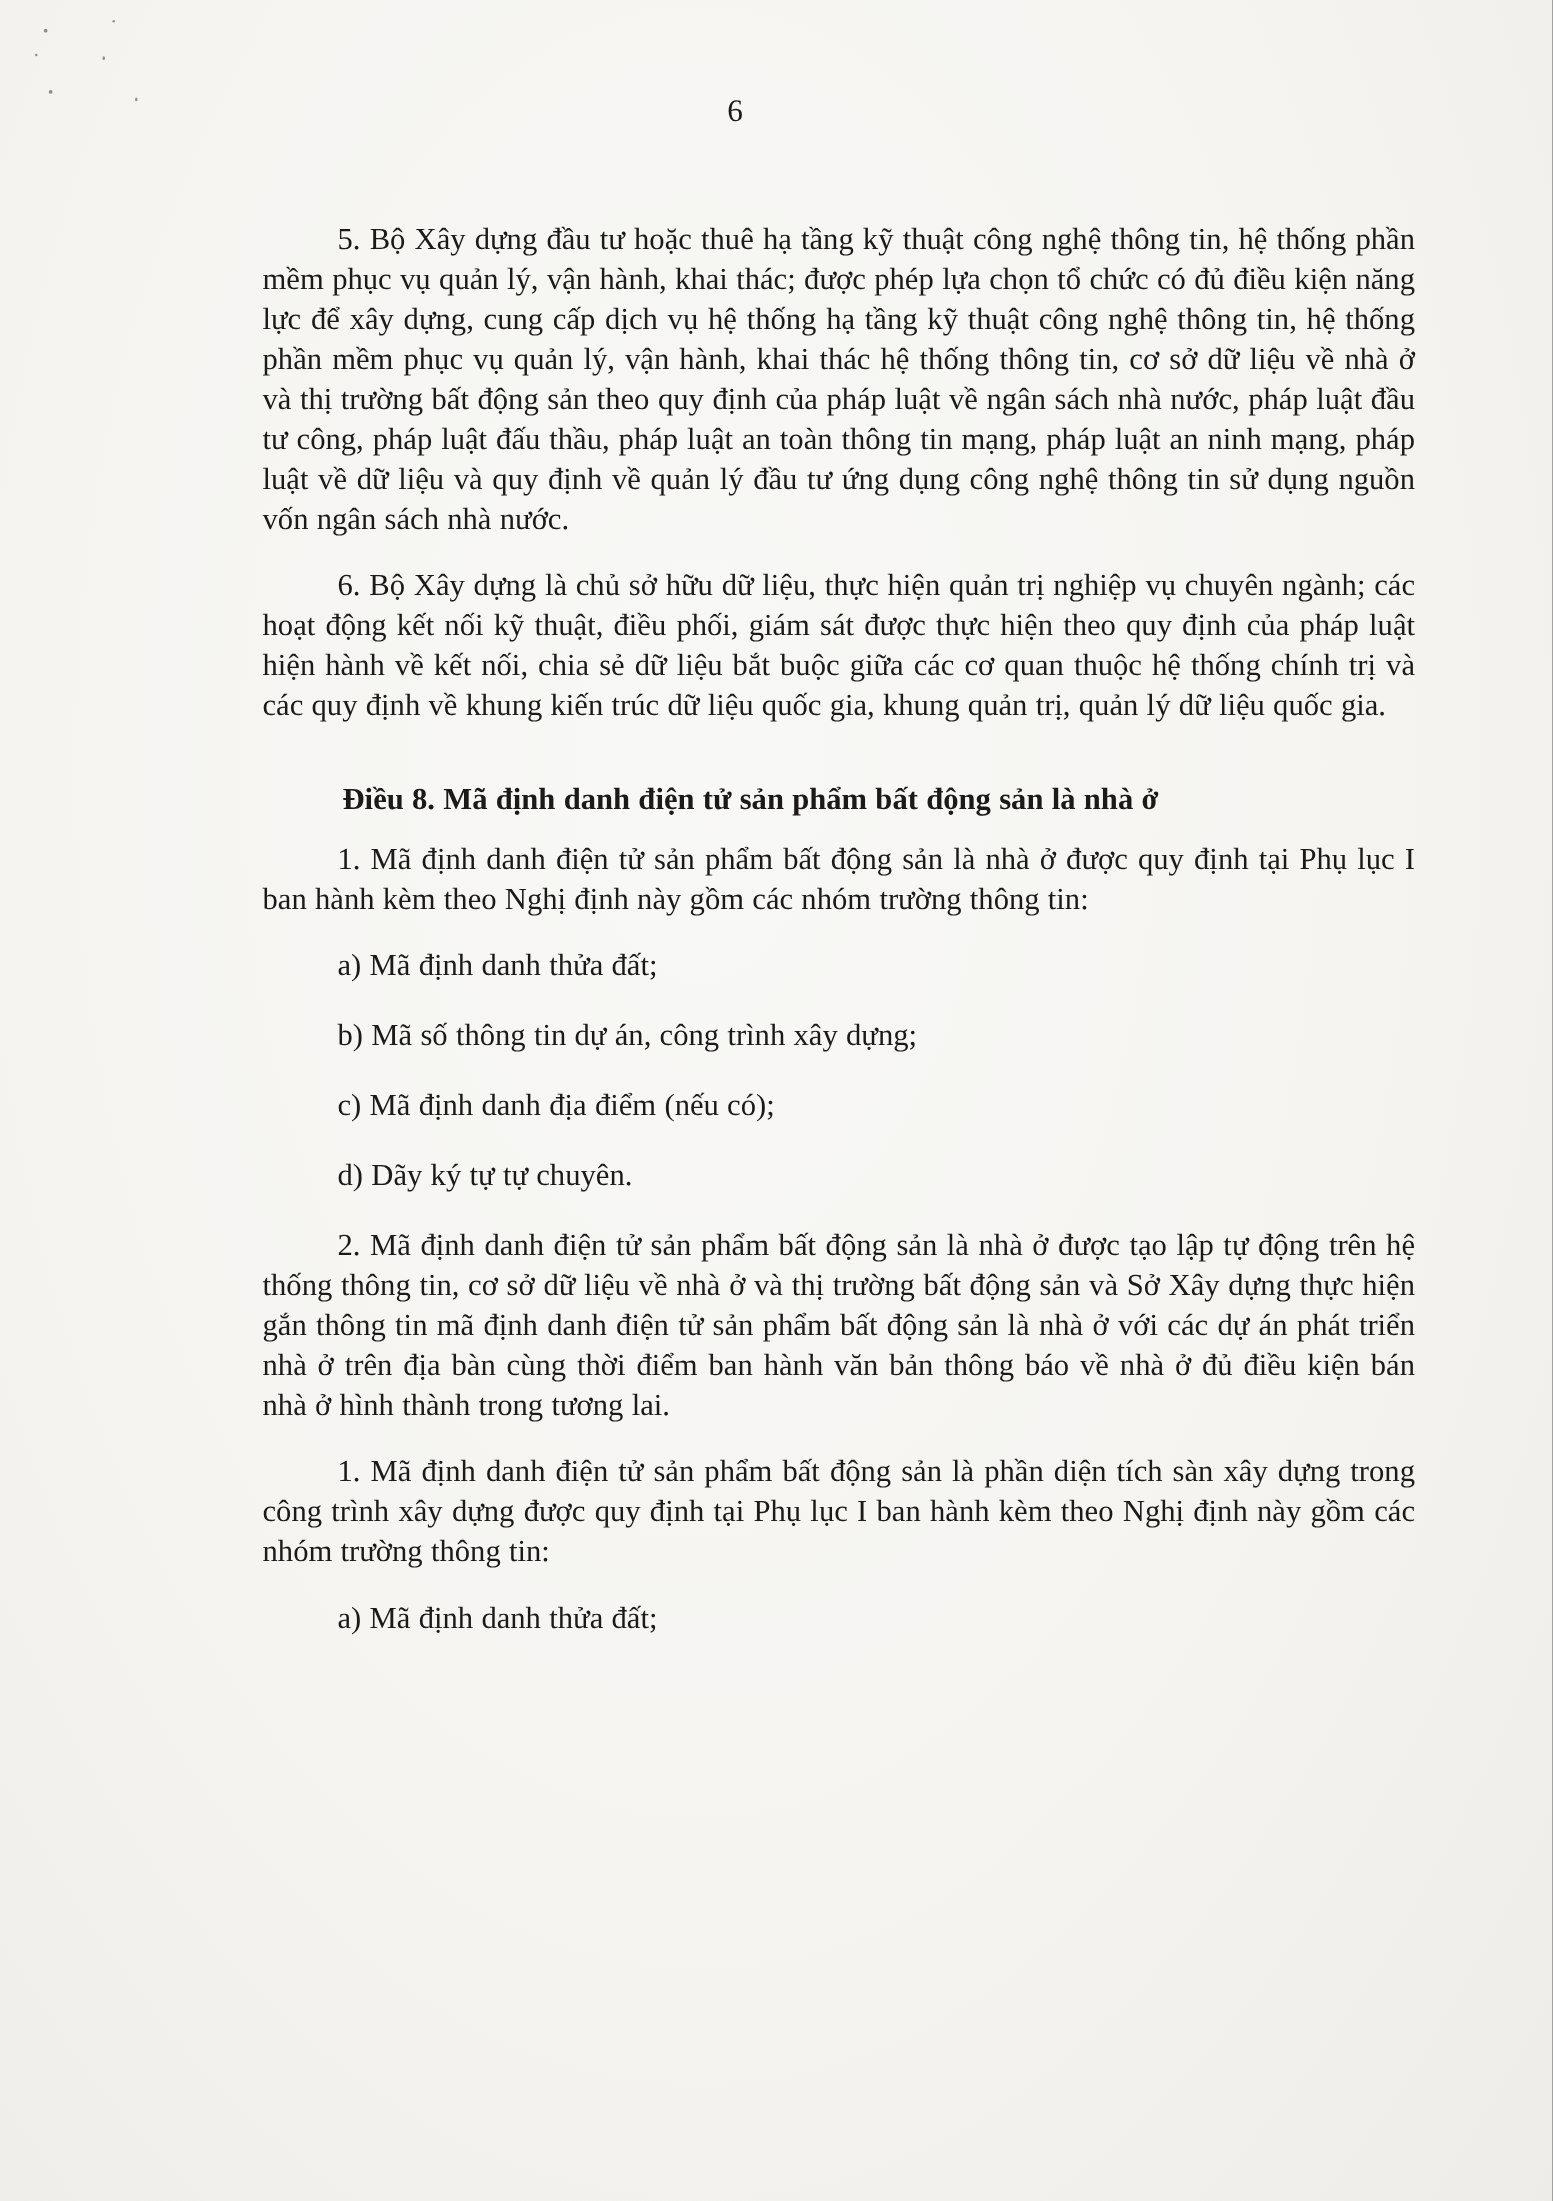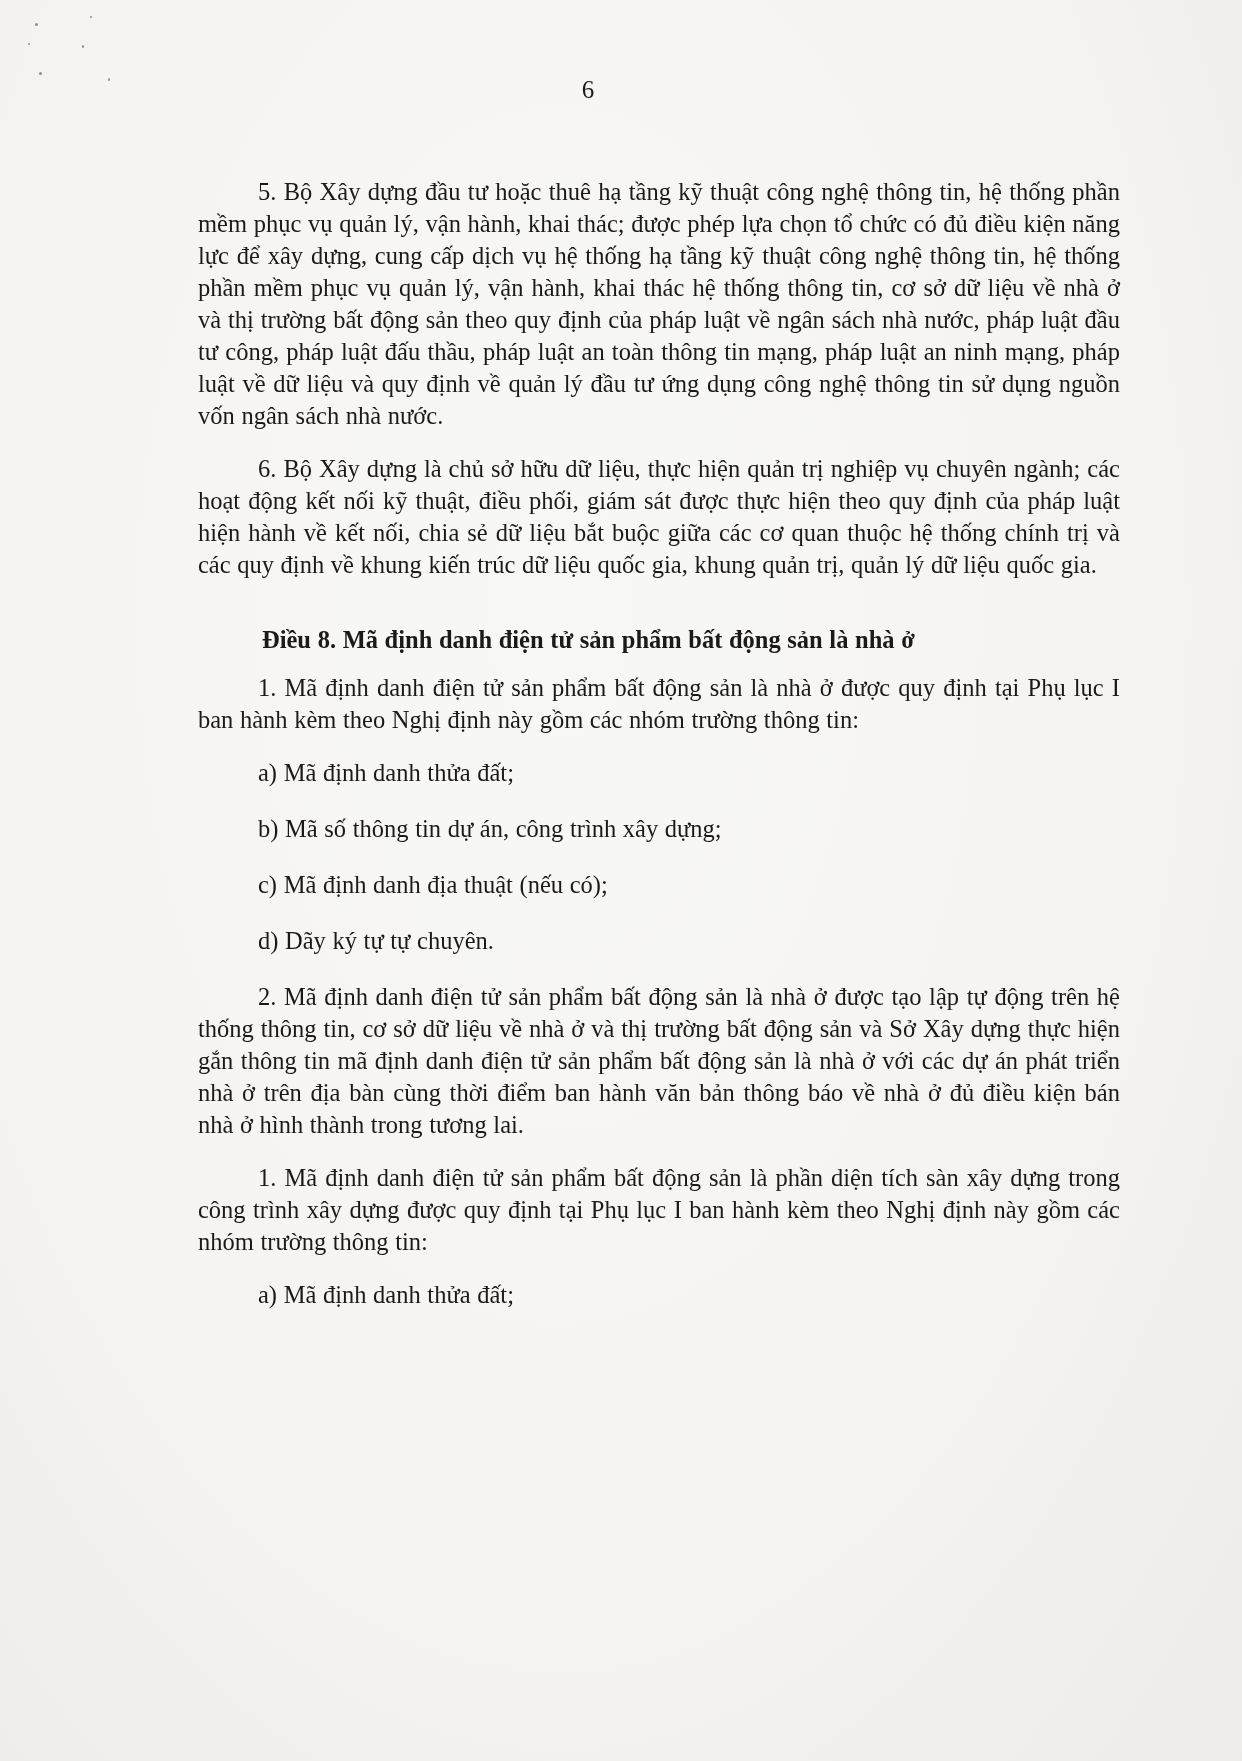--- a/index.html
+++ b/index.html
@@ -22,21 +22,21 @@
     top: 74px;
     left: 0;
     width: 1176px;
     text-align: center;
     font-size: 25px;
     line-height: 32px;
   }
   .text-block {
     position: absolute;
     top: 176px;
-    left: 198px;
+    left: 210px;
     width: 922px;
     font-size: 24.5px;
     line-height: 32px;
     text-align: justify;
     word-spacing: 0.5px;
   }
   .para {
     margin: 0 0 21px 0;
     text-indent: 60px;
   }
@@ -92,21 +92,21 @@
     </div>
 
     <p class="article-title">Điều 8. Mã định danh điện tử sản phẩm bất động sản là nhà ở</p>
 
     <p class="para">1. Mã định danh điện tử sản phẩm bất động sản là nhà ở được quy định tại Phụ lục I ban hành kèm theo Nghị định này gồm các nhóm trường thông tin:</p>
 
     <p class="para item">a) Mã định danh thửa đất;</p>
 
     <p class="para item">b) Mã số thông tin dự án, công trình xây dựng;</p>
 
-    <p class="para item">c) Mã định danh địa thuật (nếu có);</p>
+    <p class="para item">c) Mã định danh địa điểm (nếu có);</p>
 
     <p class="para item">d) Dãy ký tự tự chuyên.</p>
 
     <p class="para">2. Mã định danh điện tử sản phẩm bất động sản là nhà ở được tạo lập tự động trên hệ thống thông tin, cơ sở dữ liệu về nhà ở và thị trường bất động sản và Sở Xây dựng thực hiện gắn thông tin mã định danh điện tử sản phẩm bất động sản là nhà ở với các dự án phát triển nhà ở trên địa bàn cùng thời điểm ban hành văn bản thông báo về nhà ở đủ điều kiện bán nhà ở hình thành trong tương lai.</p>
 
 
     <p class="para">1. Mã định danh điện tử sản phẩm bất động sản là phần diện tích sàn xây dựng trong công trình xây dựng được quy định tại Phụ lục I ban hành kèm theo Nghị định này gồm các nhóm trường thông tin:</p>
 
     <p class="para item">a) Mã định danh thửa đất;</p>
 

